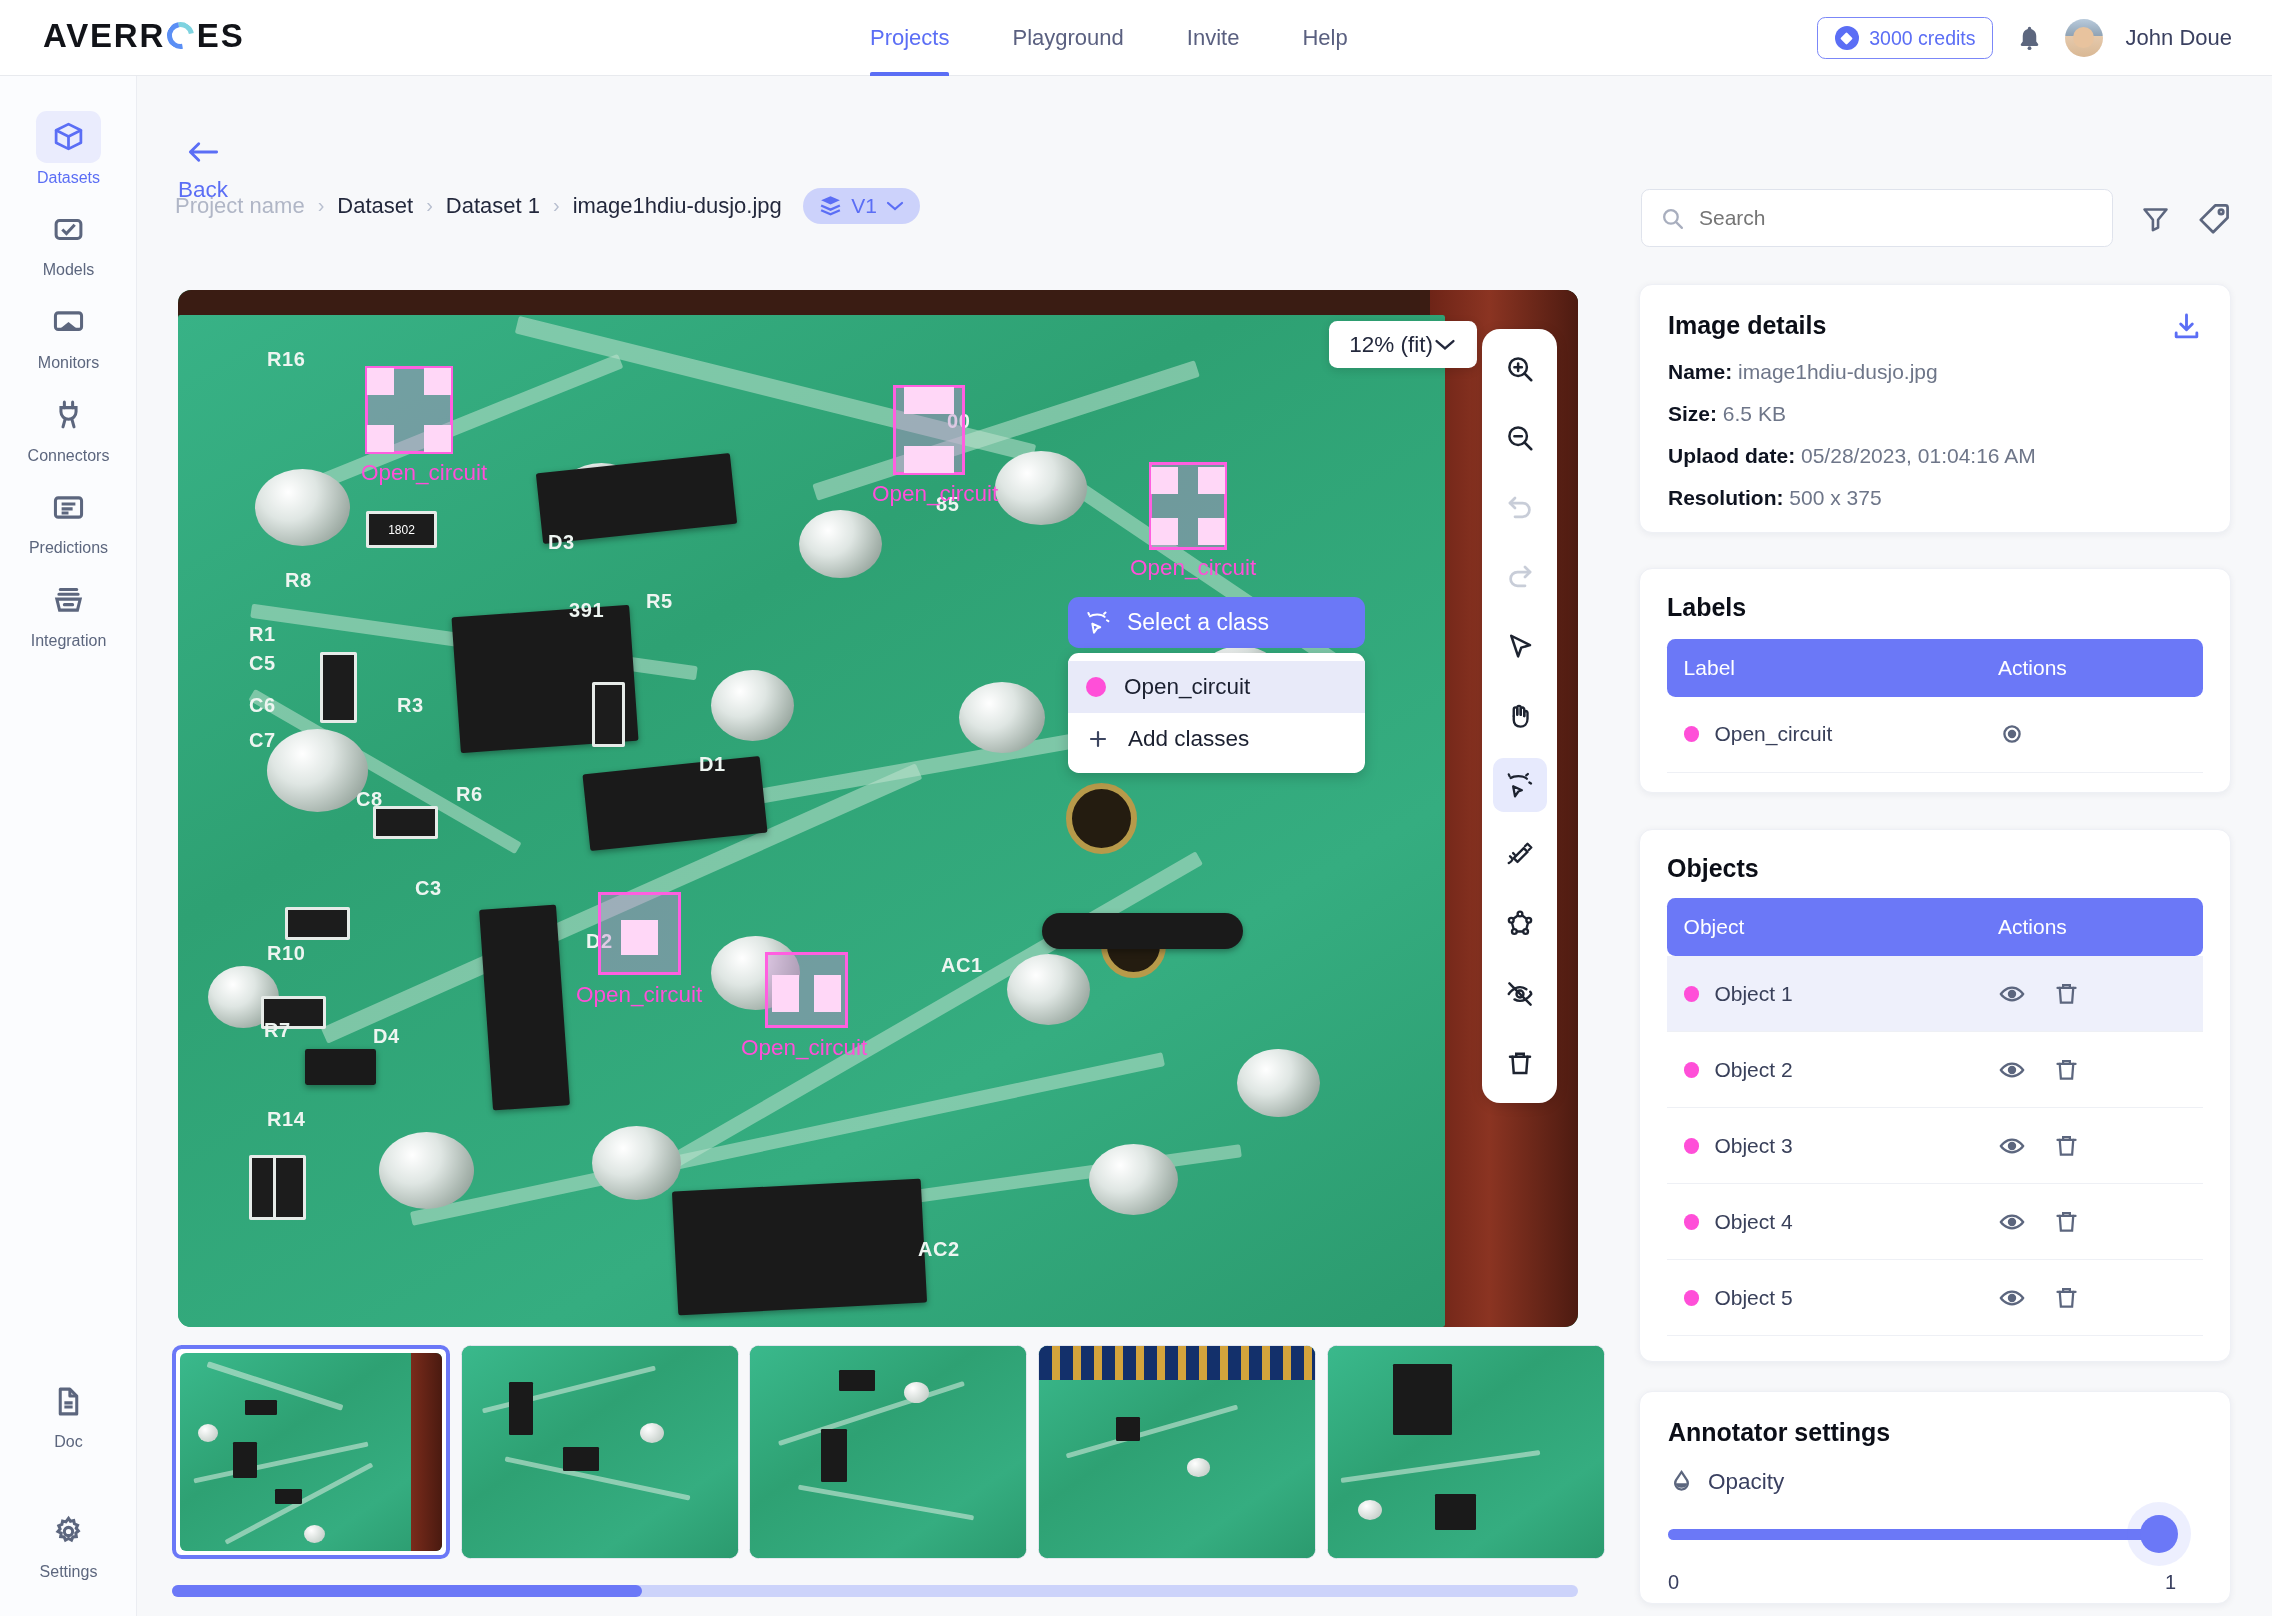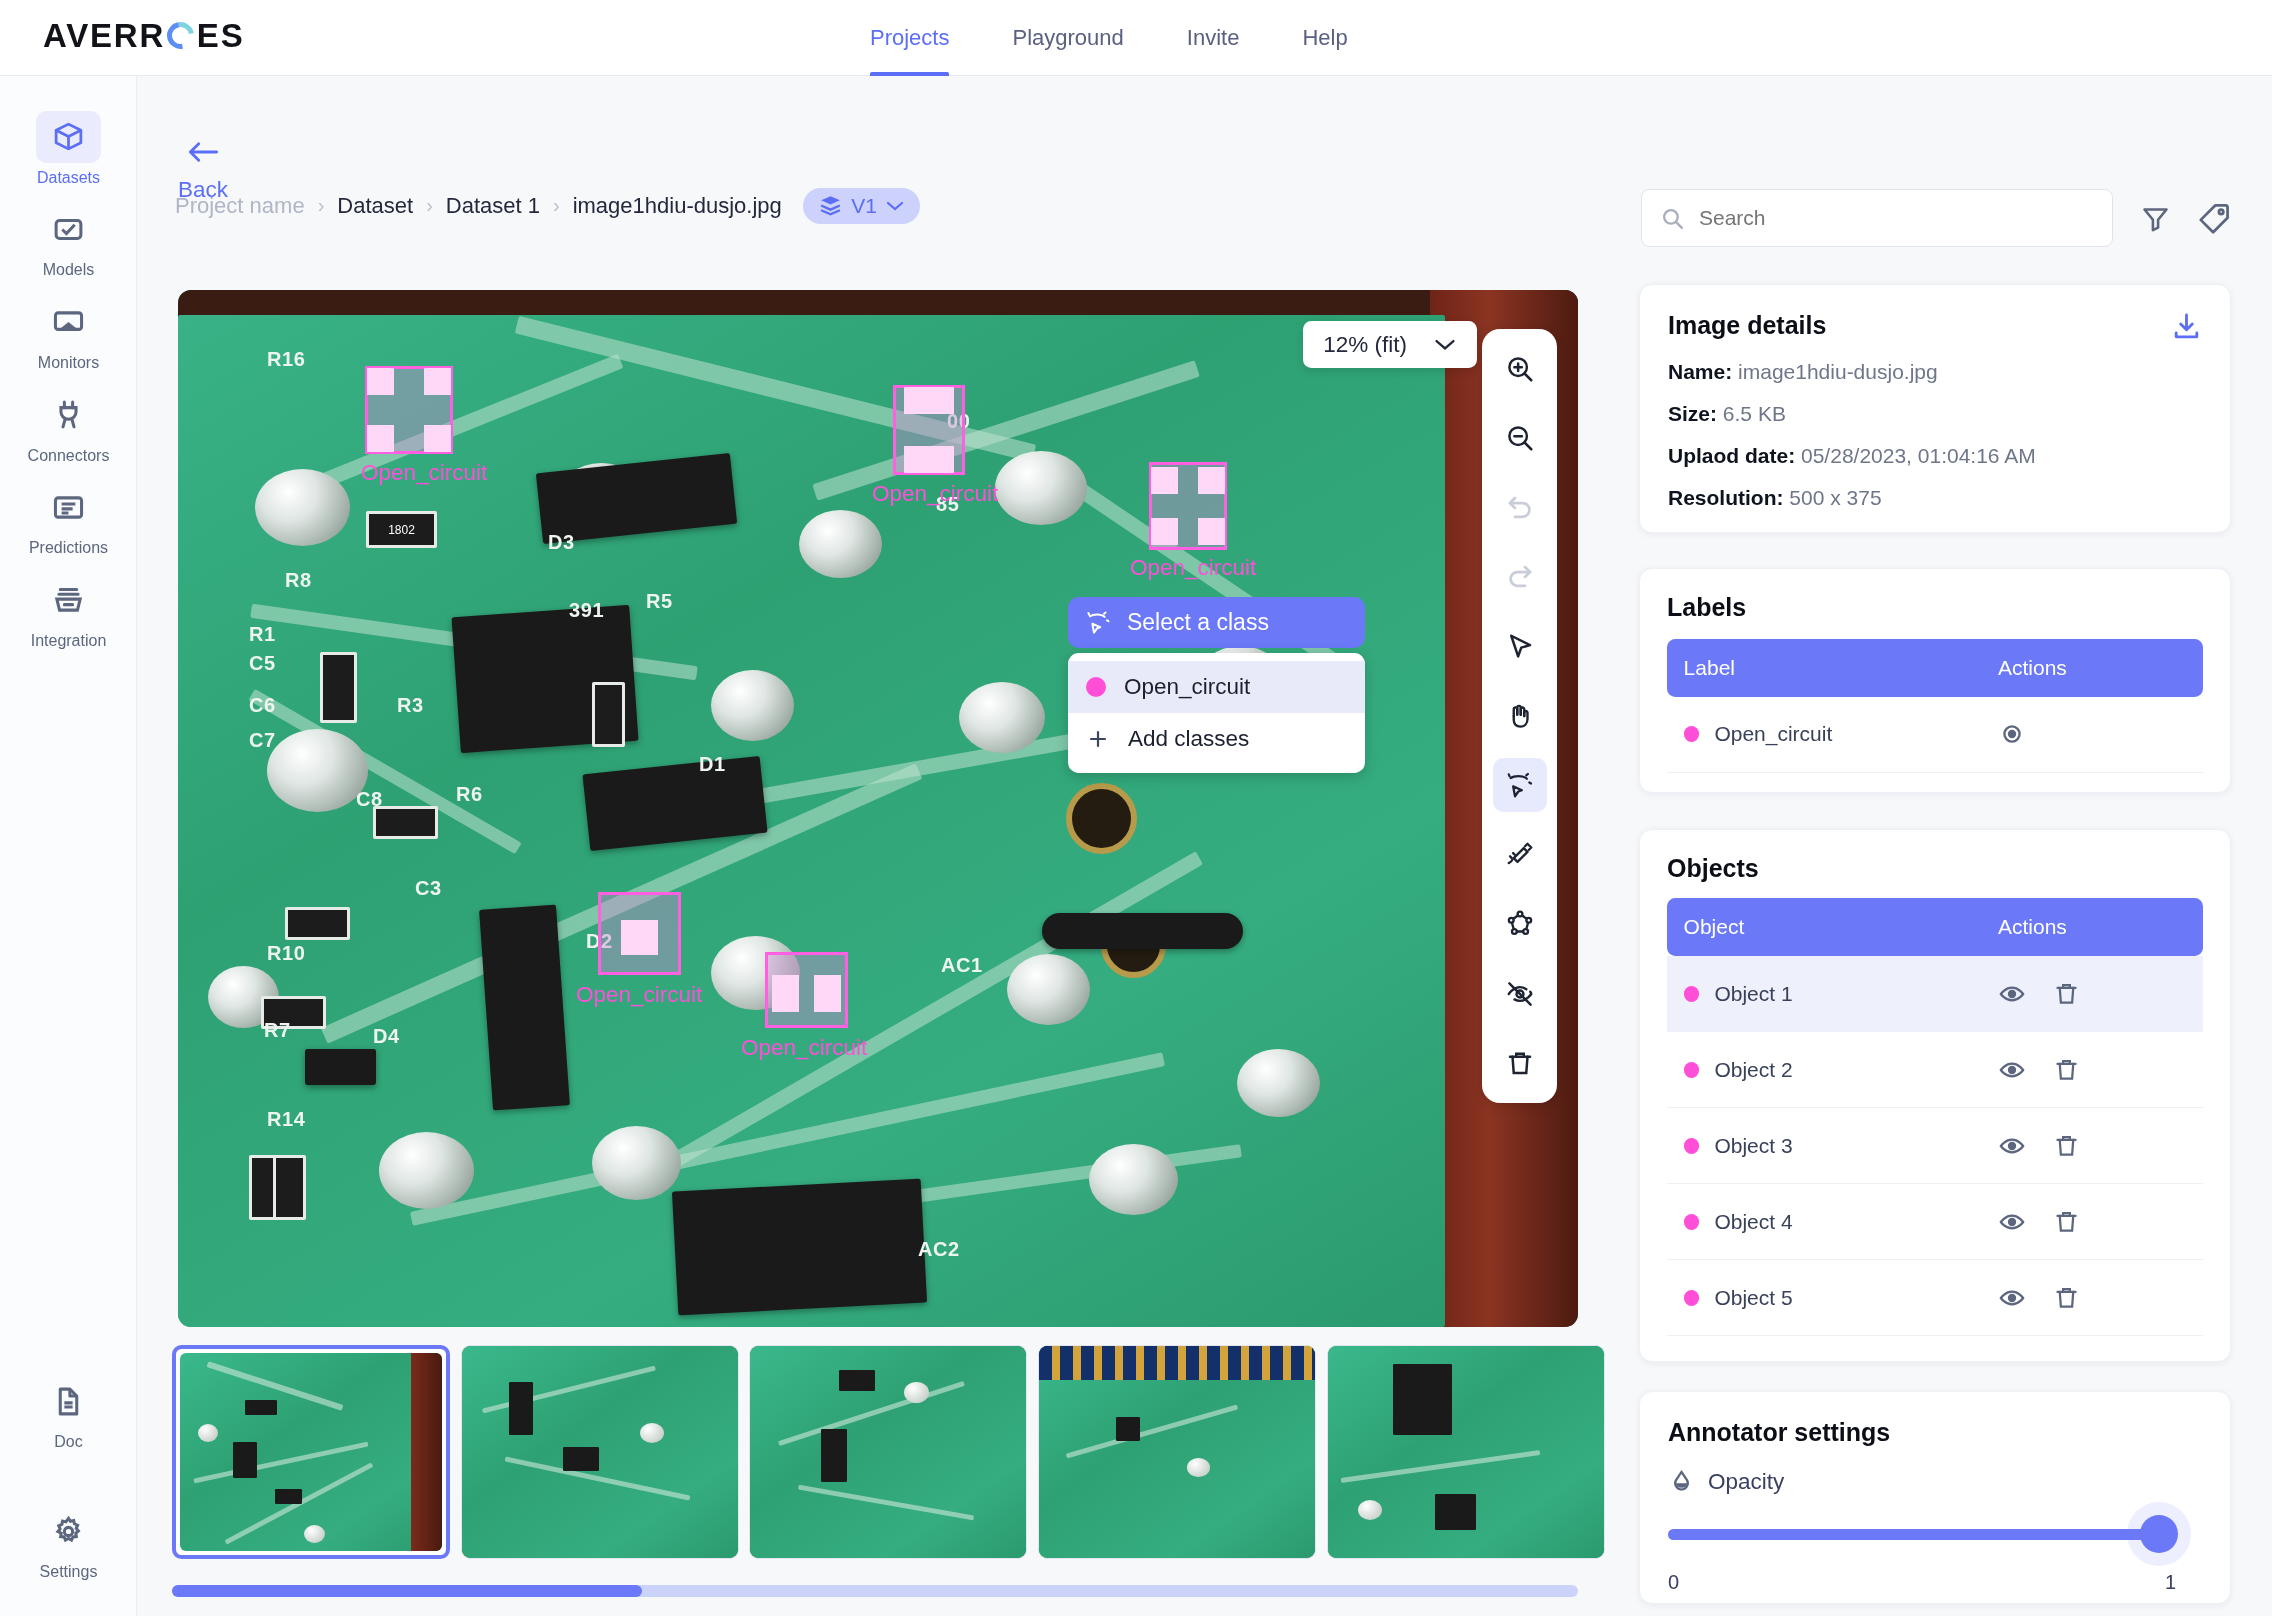--- a/index.html
+++ b/index.html
@@ -116,21 +116,21 @@
   
   .anno { position:absolute; }
   .anno-box {
     position:absolute; border: 3px solid #ff5fe0; background: rgba(200,140,210,0.42);
   }
   .handle { position:absolute; width: 27px; height: 27px; background:#ffd7f7; }
   .anno-label { position:absolute; color:#ff4fd8; font-size: 22.5px; white-space:nowrap; }
   
   .zoomctl {
     position:absolute; right: 101px; top: 31px; background:#fff; border-radius: 8.3px;
-    padding: 10.7px 20px; display:flex; align-items:center; gap: 26px;
+    padding: 10.7px 20px; display:flex; align-items:center; 
     font-size: 22.5px; color:#23283c; box-shadow: 0 2.4px 9.5px rgba(0,0,0,.12); cursor:pointer;
   }
   
   .toolbar {
     position:absolute; right: 21px; top: 39px; width: 75px;
     background:#fff; border-radius: 18px; padding: 13px 0;
     display:flex; flex-direction:column; align-items:center; gap: 15.4px;
     box-shadow: 0 2.4px 12px rgba(0,0,0,.14);
   }
   .tool {
@@ -233,20 +233,36 @@
       <span class="logo-text">ES</span>
   </div>
 
   <div class="nav">
     <div class="nav-item active">Projects</div>
     <div class="nav-item">Playground</div>
     <div class="nav-item">Invite</div>
     <div class="nav-item">Help</div>
   </div>
 
+  <div class="topright">
+    <div class="credits">
+      <span class="credit-dot">
+          <i></i>
+        </span>
+      <span>3000 credits</span>
+    </div>
+    <span>
+      <svg width="27" height="30" viewBox="0 0 24 24" fill="#5c667e">
+          <path d="M12 2a1.5 1.5 0 0 1 1.5 1.5v.6A6.5 6.5 0 0 1 18 10.3V15l1.6 2.4c.4.6 0 1.6-.8 1.6H5.2c-.8 0-1.2-1-.8-1.6L6 15v-4.7a6.5 6.5 0 0 1 4.5-6.2v-.6A1.5 1.5 0 0 1 12 2z"></path>
+          <circle cx="12" cy="21" r="1.7"></circle>
+        </svg>
+    </span>
+    <span class="avatar"></span>
+    <span class="username">John Doue</span>
+  </div>
 </div>
 
 <div class="rail">
   <div style="padding-top:24px">
     <div class="rail-item active">
       <span class="rail-icon">
         <svg width="33" height="33" viewBox="0 0 24 24" fill="none" stroke="currentColor" stroke-width="2" stroke-linejoin="round">
             <path d="M12 3l9 4.5-9 4.5-9-4.5L12 3z"></path>
             <path d="M3 7.5v9l9 4.5 9-4.5v-9"></path>
             <path d="M12 12v9"></path>

